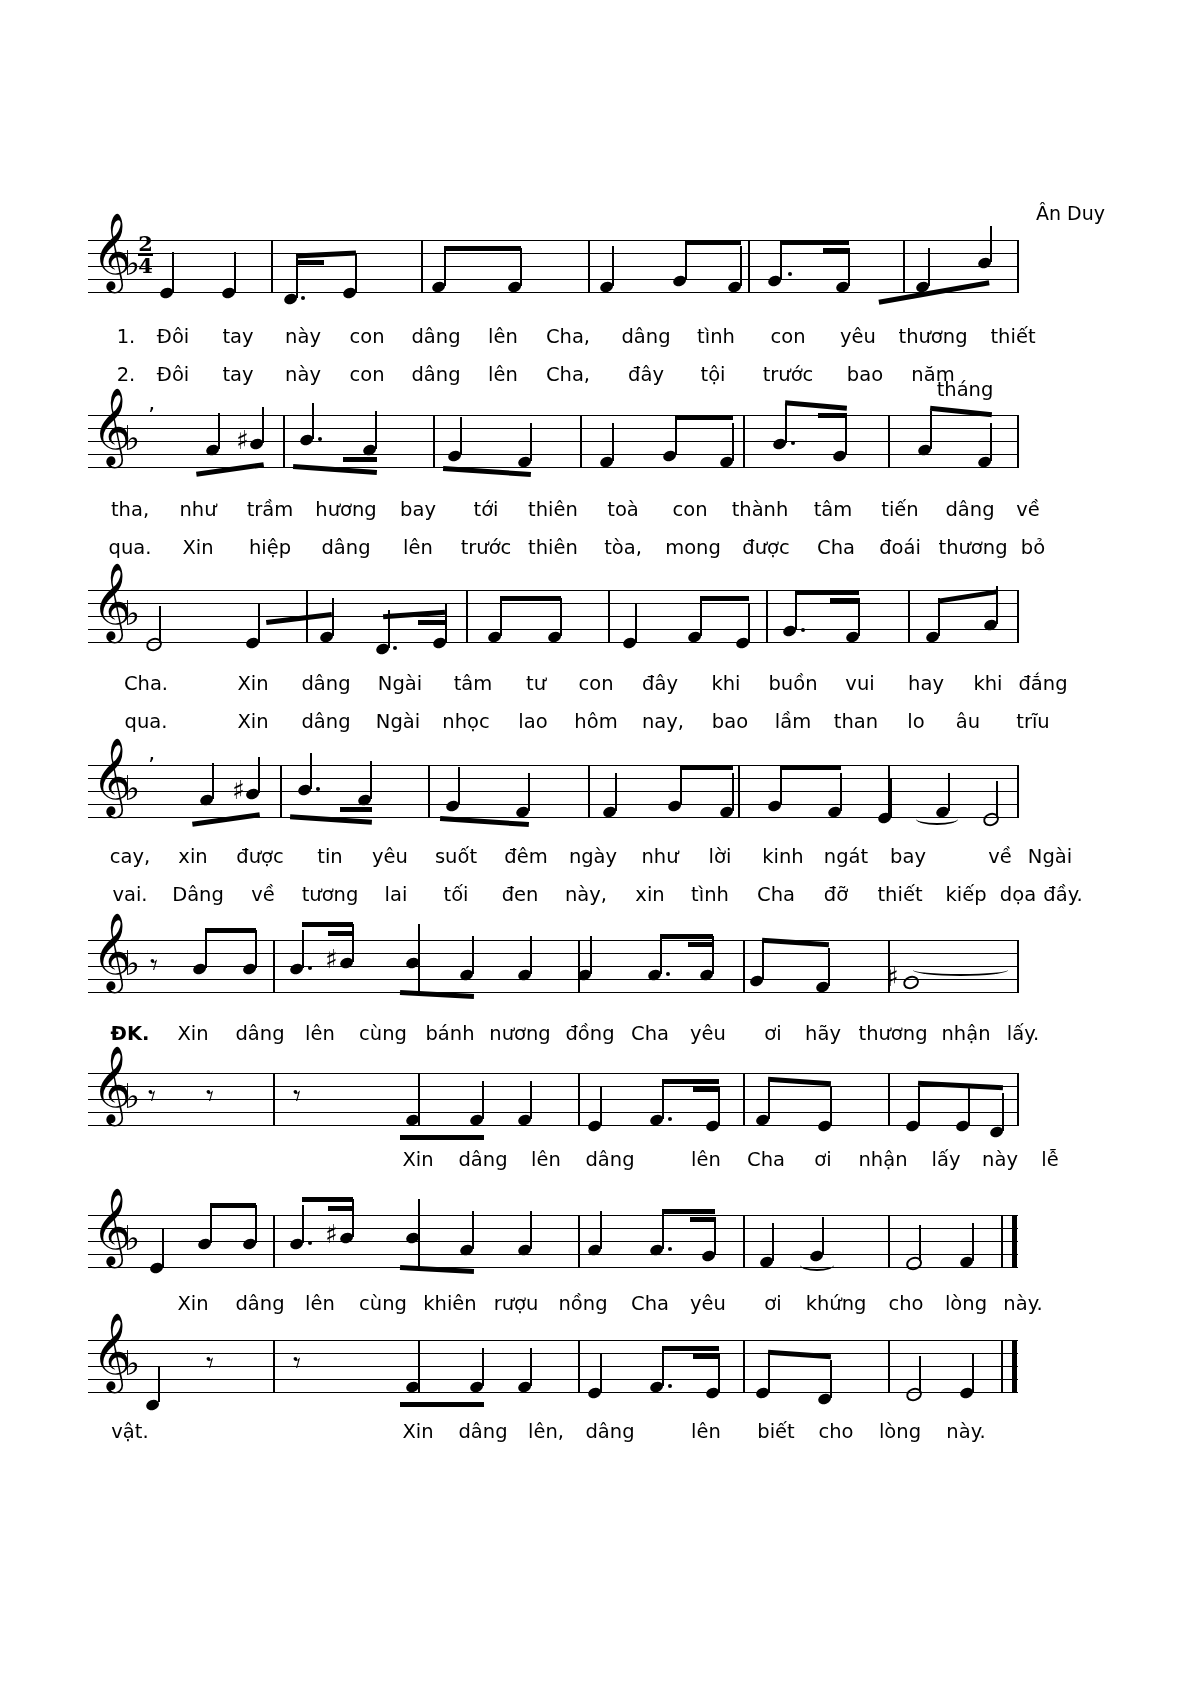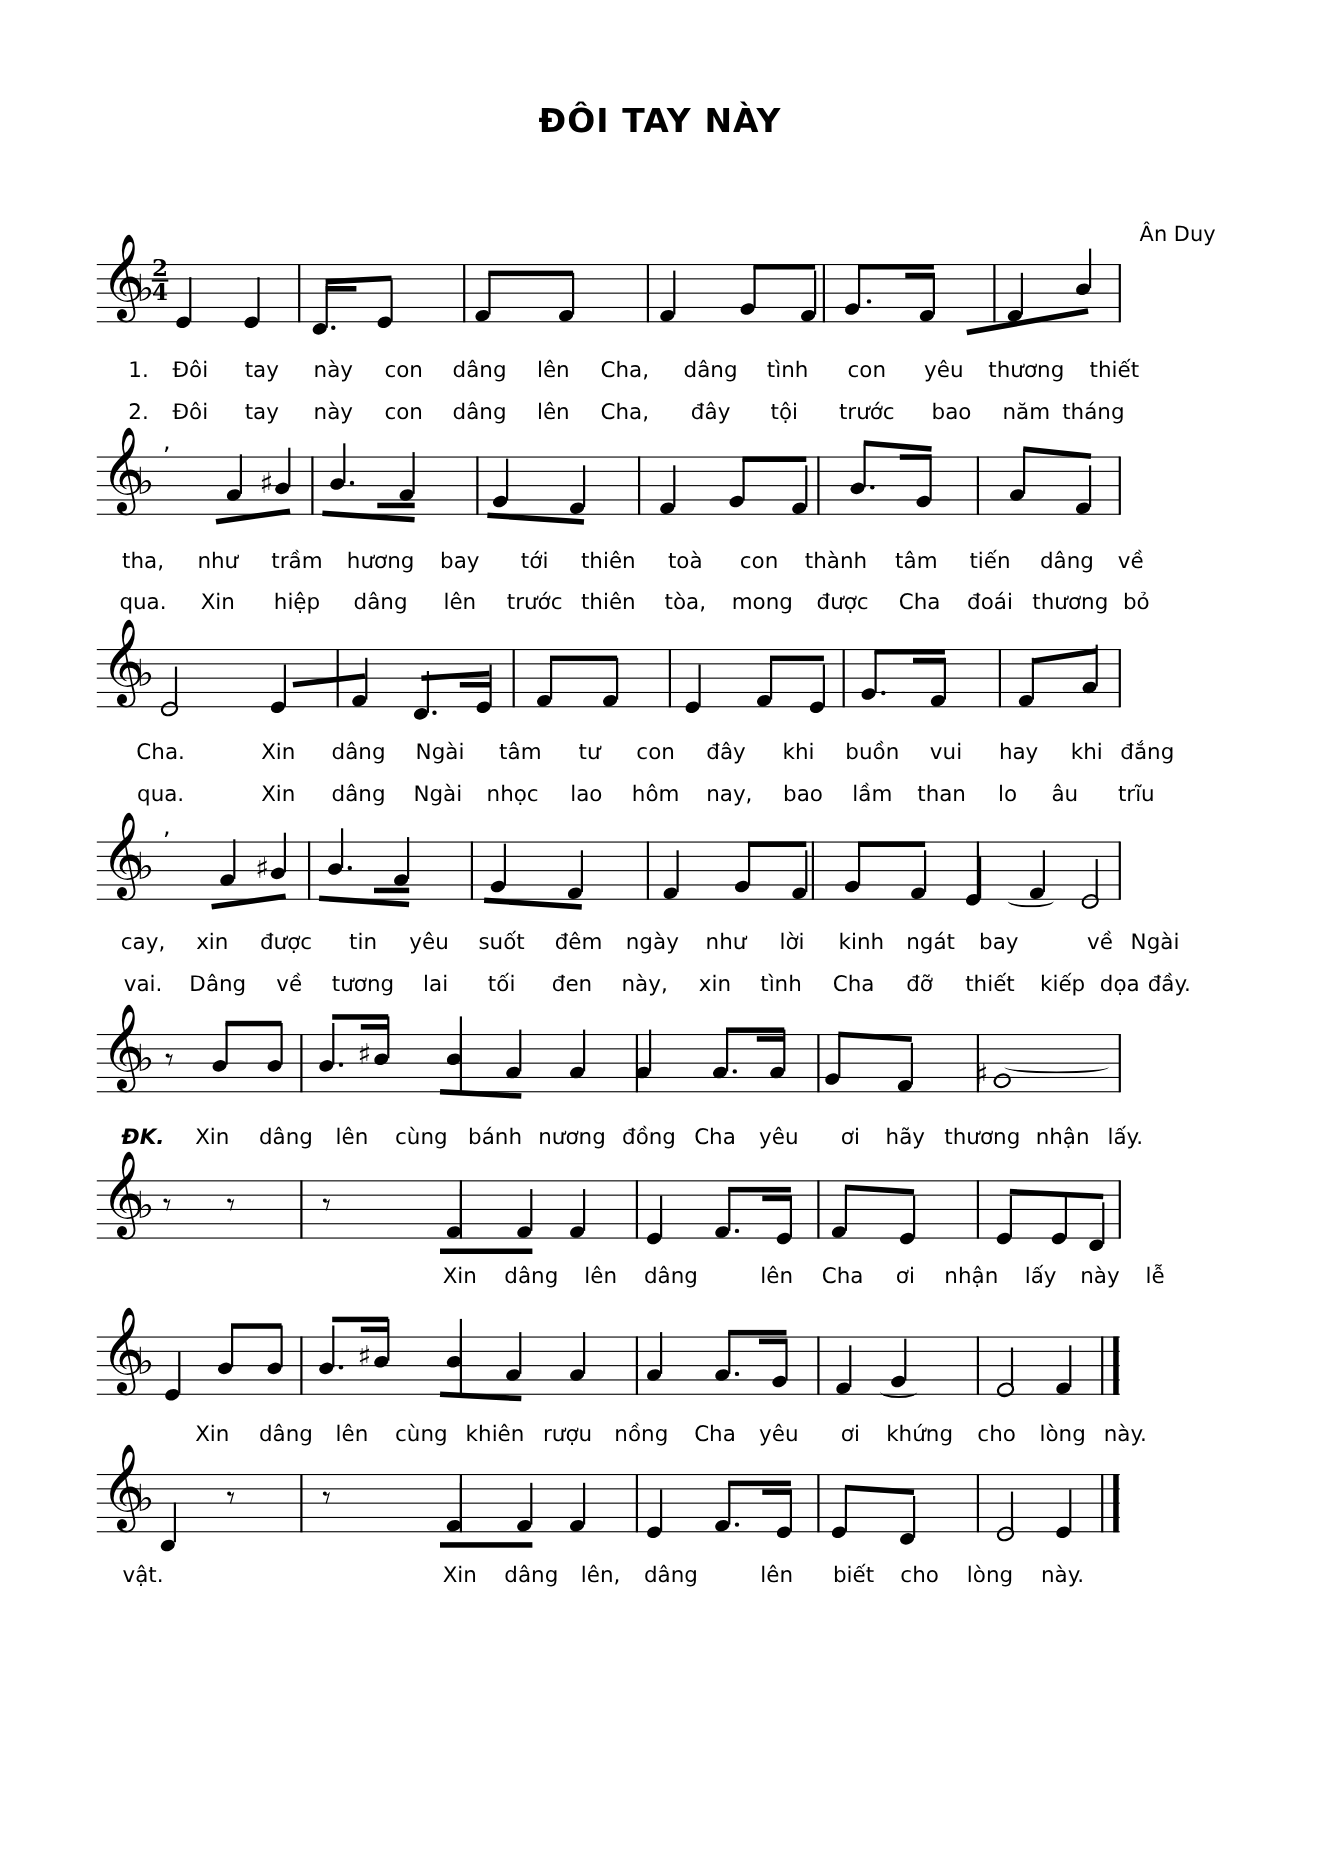--- a/index.html
+++ b/index.html
@@ -183,21 +183,20 @@
   }
   .lyrics .word.bold {
     font-weight: bold;
   }
 </style>
 </head>
 <body>
 
 <div class="page">
 
-  <h1 class="title">ĐÔI TAY NÀY</h1>
   <div class="composer">Ân Duy</div>
 
   <div class="system" style="top:240px;">
     <div class="staff">
       <div class="line l0"></div>
       <div class="line l1"></div>
       <div class="line l2"></div>
       <div class="line l3"></div>
       <div class="line l4"></div>
       <div class="clef">𝄞</div>
@@ -280,21 +279,21 @@
       <span class="word" style="left: 215px;">này</span>
       <span class="word" style="left: 279px;">con</span>
       <span class="word" style="left: 348px;">dâng</span>
       <span class="word" style="left: 415px;">lên</span>
       <span class="word" style="left: 480px;">Cha,</span>
       <span class="word" style="left: 558px;">đây</span>
       <span class="word" style="left: 625px;">tội</span>
       <span class="word" style="left: 700px;">trước</span>
       <span class="word" style="left: 777px;">bao</span>
       <span class="word" style="left: 845px;">năm</span>
-      <span class="word" style="left: 906px;">tháng</span>
+      <span class="word" style="left: 877px; margin-top: 15px;">tháng</span>
     </div>
 
   <div class="system" style="top:415px;">
     <div class="staff">
       <div class="line l0"></div>
       <div class="line l1"></div>
       <div class="line l2"></div>
       <div class="line l3"></div>
       <div class="line l4"></div>
       <div class="clef">𝄞</div>
@@ -636,21 +635,21 @@
       <div class="note" style="left:728px; top:42px;"></div>
       <div class="stem" style="left:740px; top:8px; height:38px;"></div>
       <div class="beam" style="left:674px; top:0px; width:67px; transform:rotate(4deg);"></div>
 
       <div class="note hollow" style="left:815px; top:36px;"></div>
       <div class="accid" style="left:798px; top:24px;">♯</div>
       <div class="tie" style="left:825px; top:24px; width:95px;"></div>
     </div>
   </div>
   <div class="lyrics" style="top:1022px;" id="s5a">
-      <span class="word bold" style="left: 42px; font-style: italic;">ĐK.</span>
+      <span class="word bold" style="left: 42px;">ĐK.</span>
       <span class="word" style="left: 105px;">Xin</span>
       <span class="word" style="left: 172px;">dâng</span>
       <span class="word" style="left: 232px;">lên</span>
       <span class="word" style="left: 295px;">cùng</span>
       <span class="word" style="left: 362px;">bánh</span>
       <span class="word" style="left: 432px;">nương</span>
       <span class="word" style="left: 502px;">đồng</span>
       <span class="word" style="left: 562px;">Cha</span>
       <span class="word" style="left: 620px;">yêu</span>
       <span class="word" style="left: 685px;">ơi</span>

